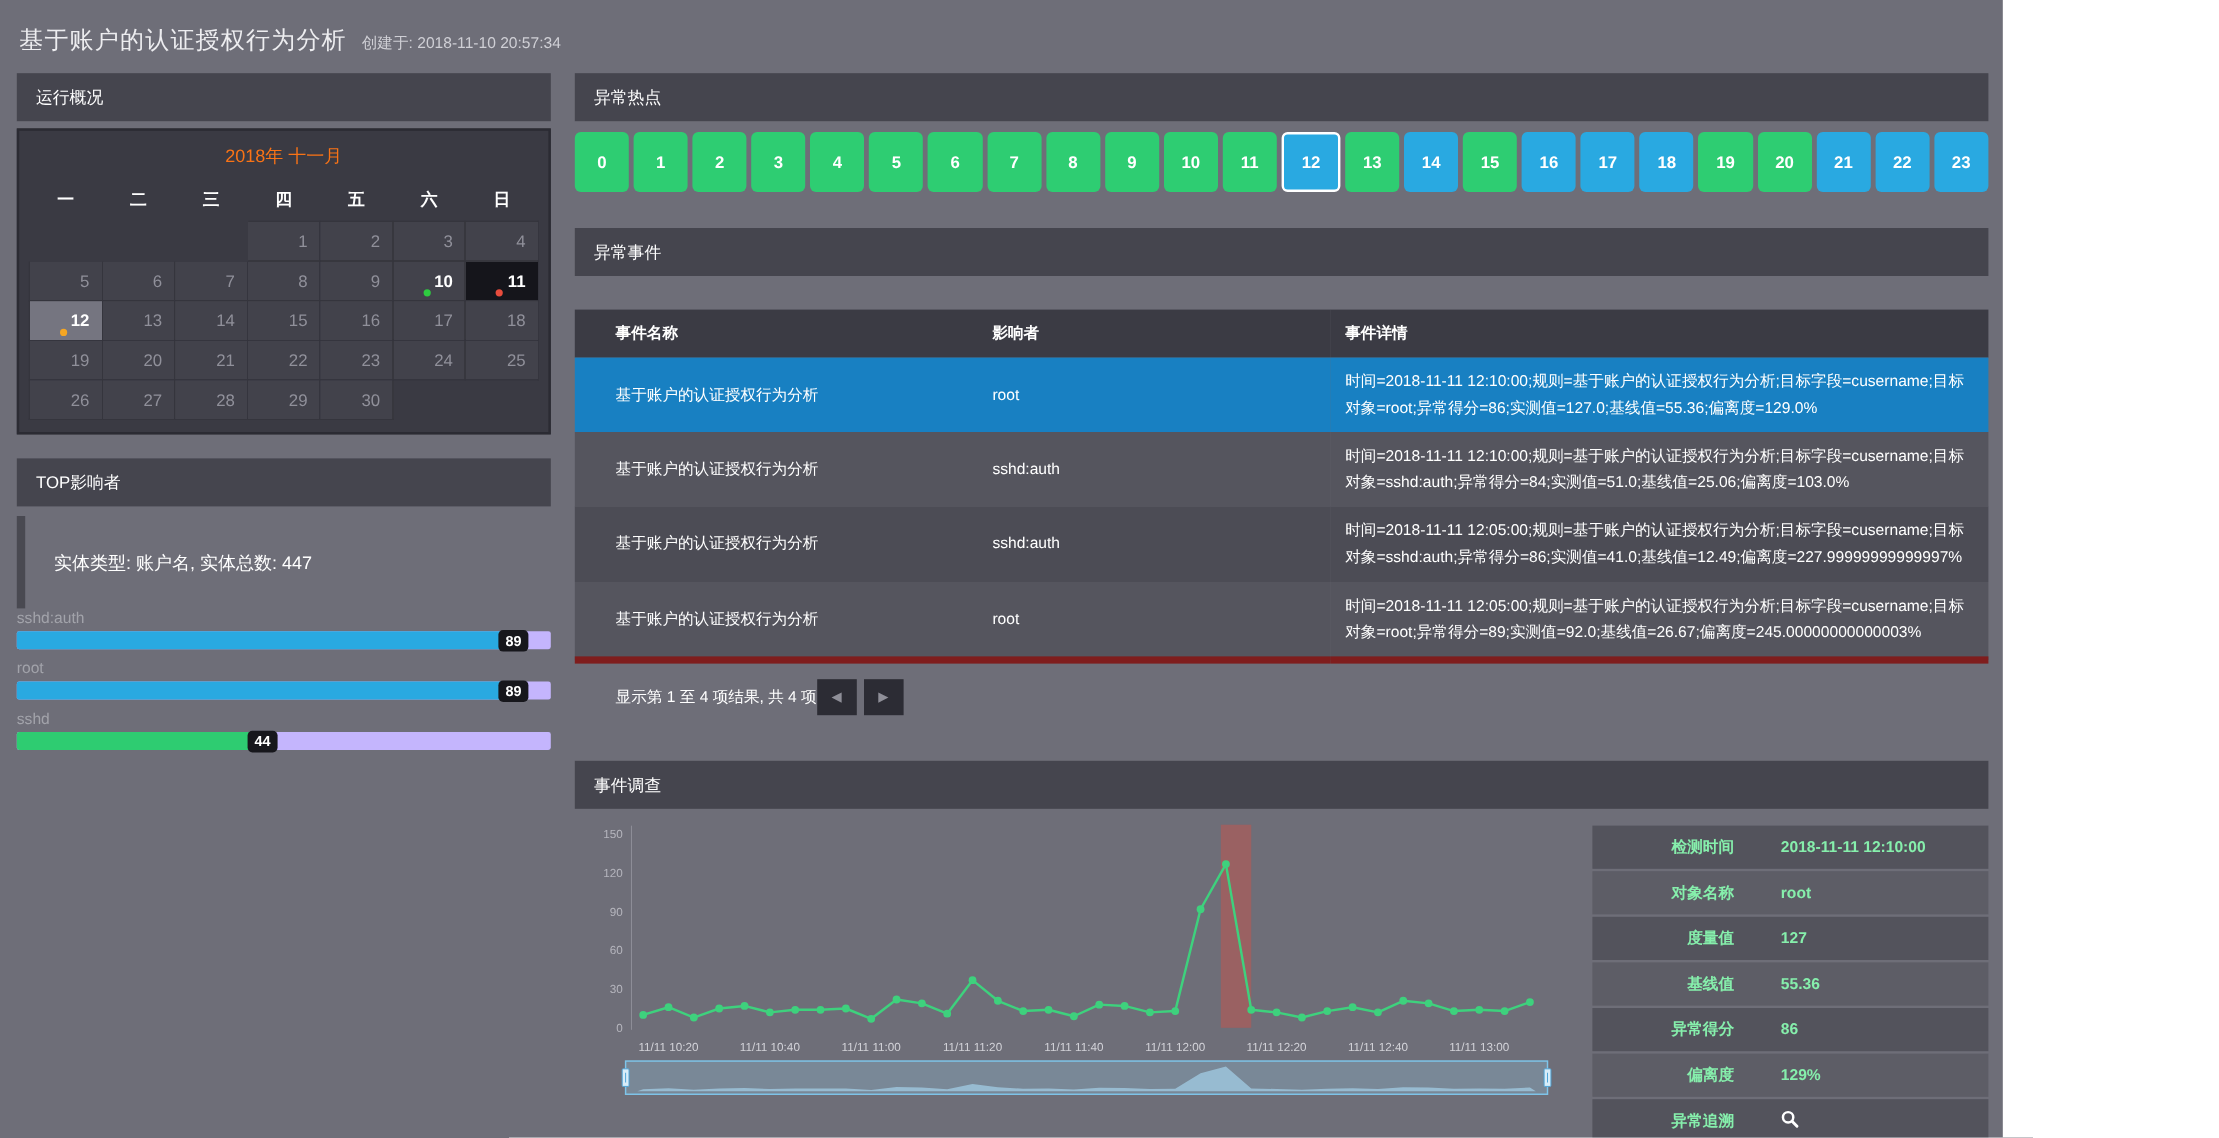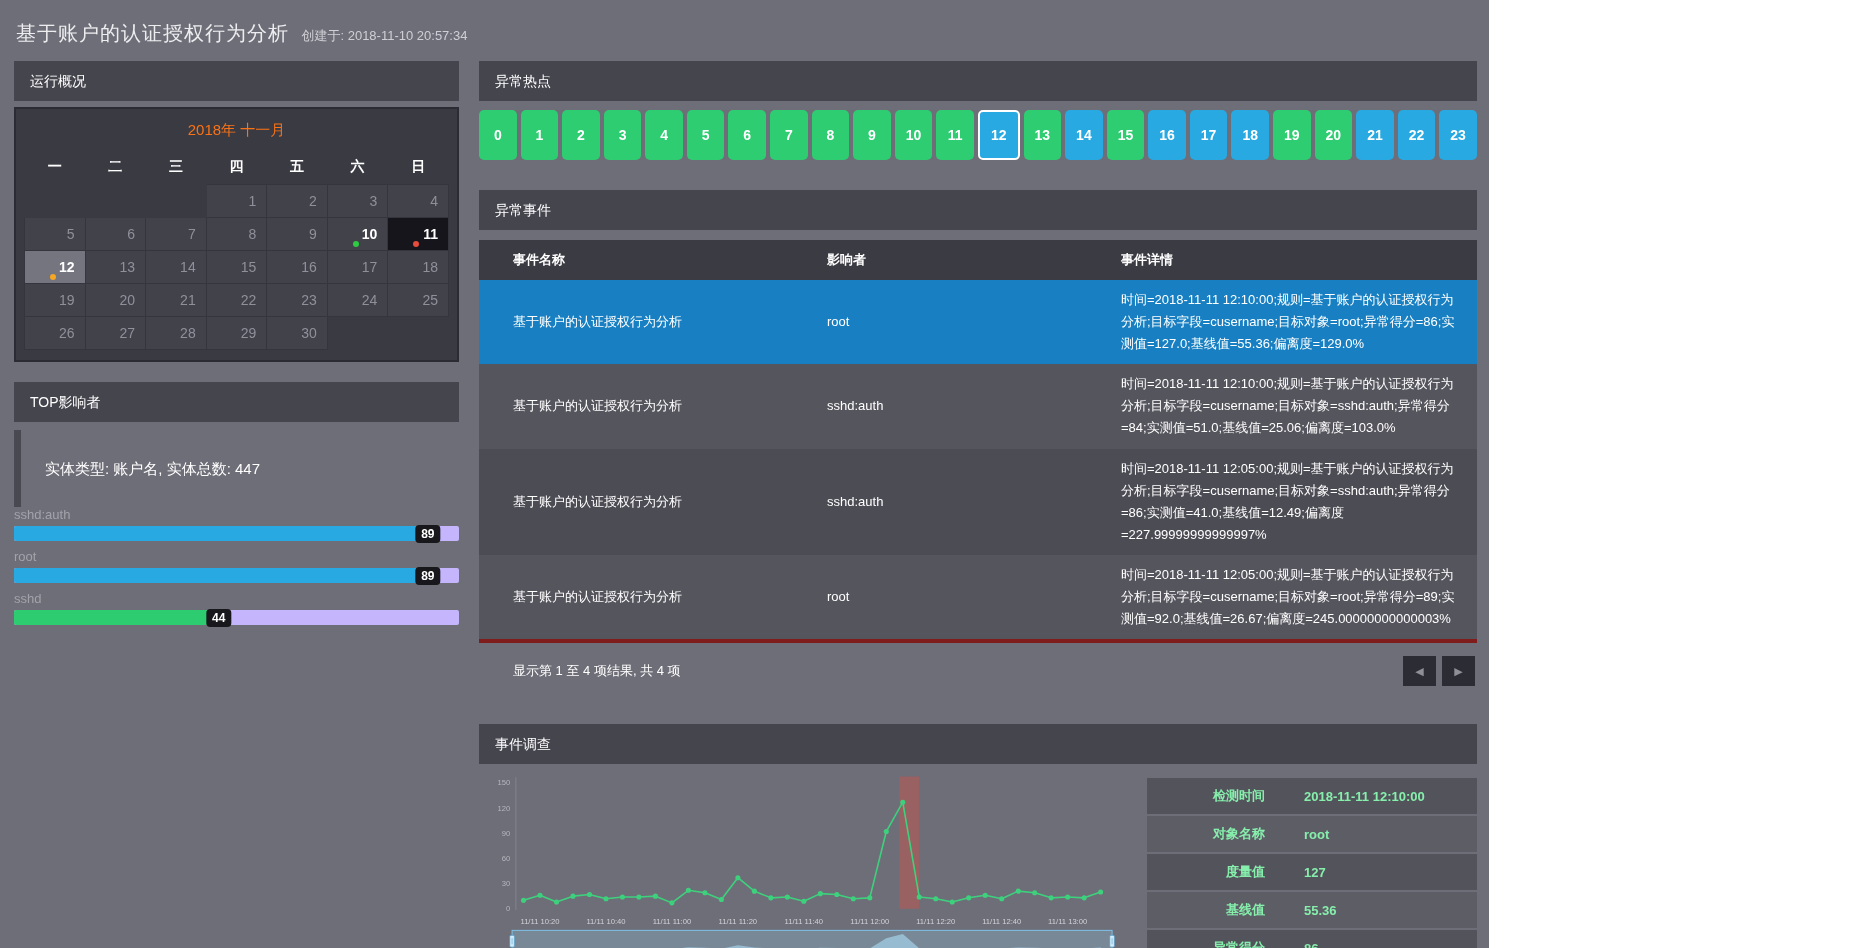--- a/index.html
+++ b/index.html
@@ -1,17 +1,17 @@
 <!DOCTYPE html>
 <html><head>
 <meta charset="utf-8">
 <style>
   html,body{margin:0;padding:0;}
   body{font-family:"Liberation Sans","DejaVu Sans",sans-serif;}
-  .page{position:relative;width:1489px;height:948px;background:#6e6e78;overflow:hidden;box-sizing:border-box;padding:12px 12px 0 14px;}
+  .page{position:relative;width:1669px;height:948px;background:#6e6e78;overflow:hidden;box-sizing:border-box;padding:12px 12px 0 14px;}
   
   .page-header{padding:8px 0 14px 2px;color:#ededf0;}
   .page-title{font-size:20px;letter-spacing:1px;}
   .page-created{font-size:13px;color:#cfcfd5;margin-left:8px;}
   
   .columns{display:flex;gap:20px;align-items:flex-start;}
   .left-col{width:445px;flex:none;}
   .right-col{flex:1;min-width:0;}
   .panel-header{height:40px;line-height:40px;background:#45454e;color:#fff;font-size:14px;padding:0 16px;}
   
@@ -33,30 +33,30 @@
   .bar-track{position:relative;height:15px;background:#c4b5fd;border-radius:2px;}
   .bar-fill{height:100%;border-radius:2px;}
   .bar-badge{position:absolute;top:50%;transform:translate(-50%,-50%);background:#17171c;color:#fff;font-weight:bold;font-size:12px;padding:3px 6px;border-radius:4px;line-height:1;}
   
   .hours{display:flex;gap:4px;margin:9px 0 30px;}
   .hour{flex:1;height:50px;border-radius:5px;border:none;color:#fff;font-weight:bold;font-size:14px;cursor:pointer;display:flex;align-items:center;justify-content:center;box-sizing:border-box;}
   .hour.green{background:#2ecd72;}
   .hour.blue{background:#29a9e1;}
   .hour.selected{background:#29a9e1;border:2px solid #fff;}
   
-  .events-table{width:100%;border-collapse:collapse;margin-top:10px;border-bottom:4px solid #7f1d1d;}
+  .events-table{width:100%;border-collapse:collapse;margin-top:28px;border-bottom:6px solid #7f1d1d;}
   .events-table th{background:#3b3b44;color:#fff;font-size:13px;font-weight:bold;text-align:left;height:40px;padding:0 12px;}
   .events-table th:first-child,.events-table td:first-child{padding-left:34px;}
   .events-table td{color:#fff;font-size:13px;padding:9px 12px;line-height:1.7;vertical-align:middle;}
   .events-table tr.r-base td{background:#55555e;}
   .events-table tr.r-alt td{background:#4c4c55;}
   .events-table tr.r-selected td{background:#1880c2;}
   .col-name{width:290px;}
   .col-actor{width:270px;}
-  .events-footer{display:flex;align-items:center;justify-content:space-between;padding:13px 2px 12px 34px;color:#fff;font-size:13px;}
+  .events-footer{display:flex;align-items:center;padding:13px 2px 12px 34px;color:#fff;font-size:13px;}
   .pager{display:flex;gap:6px;}
   .pg-btn{width:33px;height:30px;background:#2c2c34;border:none;color:#8f8f98;font-size:11px;display:flex;align-items:center;justify-content:center;cursor:pointer;}
   
   .invest{margin-top:26px;}
   .invest-body{display:flex;margin-top:10px;gap:26px;}
   .chart-wrap{flex:1;min-width:0;}
   .chart-wrap svg{display:block;width:100%;height:auto;}
   .detail-table{width:330px;flex:none;margin-top:4px;}
   .detail-row{display:flex;align-items:center;height:36px;margin-bottom:2px;font-size:13px;color:#86efac;}
   .detail-row:nth-child(odd){background:#53535c;}

